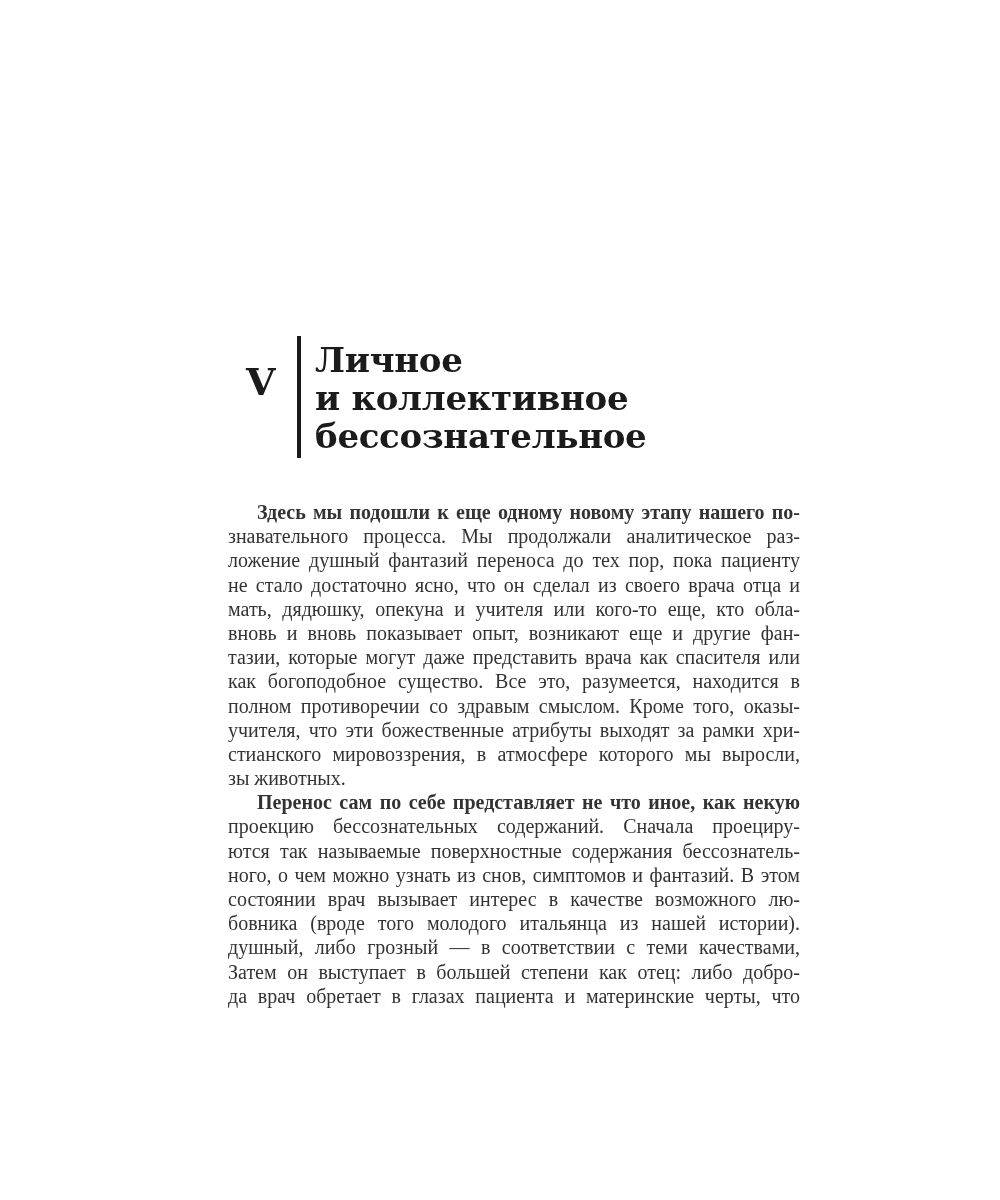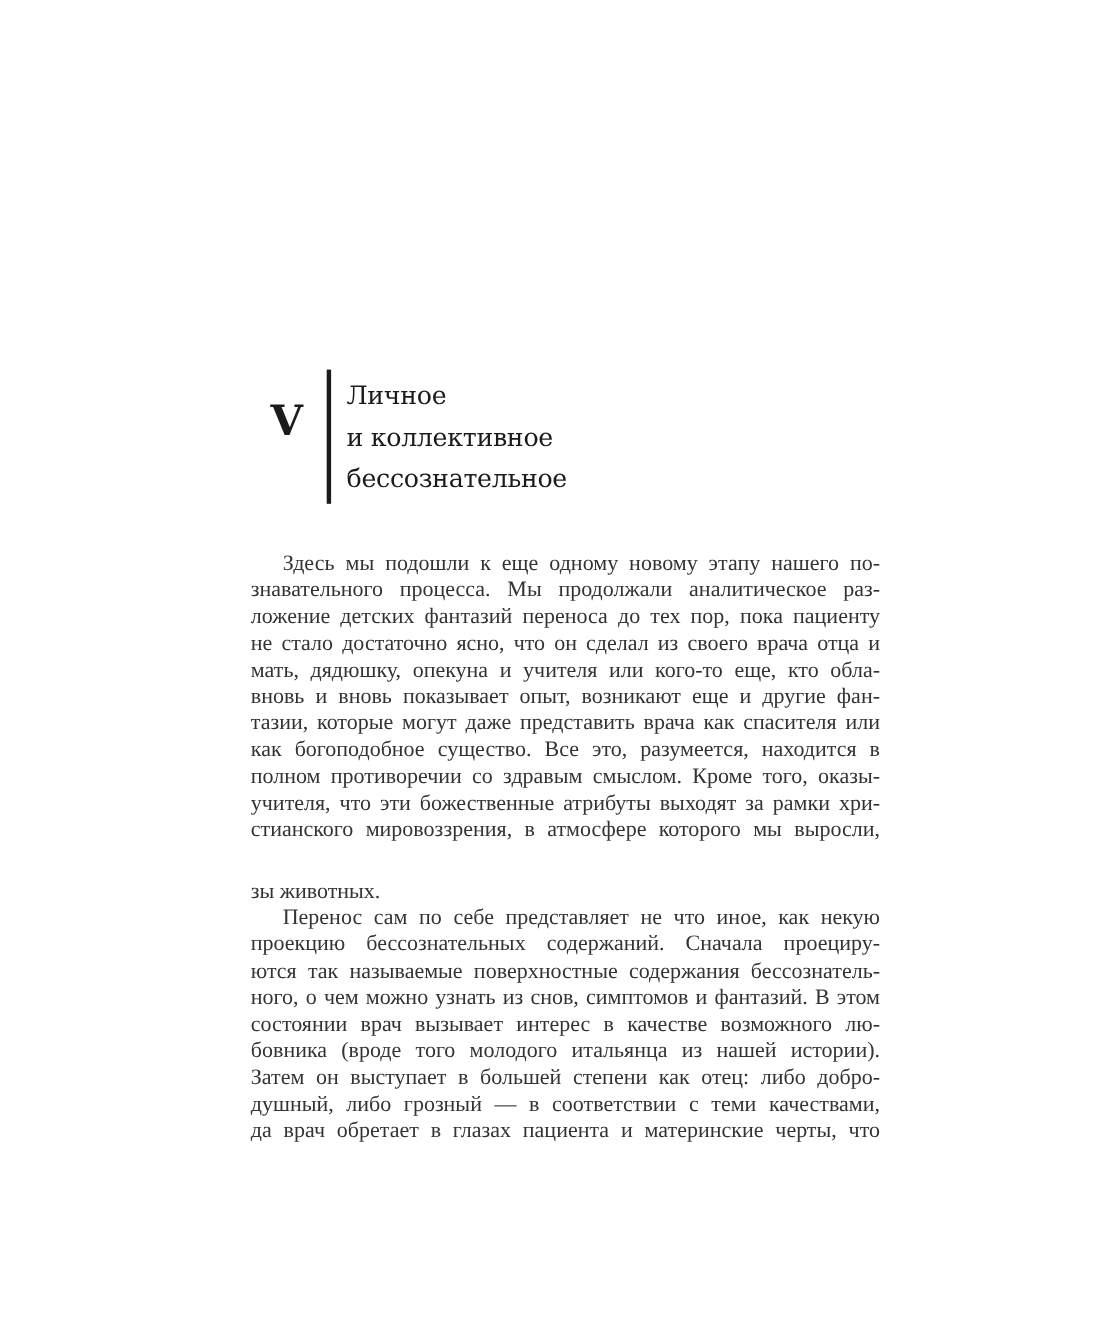--- a/index.html
+++ b/index.html
@@ -38,47 +38,46 @@
     top: 336px;
     width: 4px;
     height: 122px;
     background: var(--rule);
   }
   .chapter-title {
     position: absolute;
     left: 315px;
     top: 341px;
     font-family: "DejaVu Serif", serif;
-    font-weight: normal;
-    font-size: 23px;
+    font-weight: bold;
+    font-size: 34px;
     line-height: 38px;
     letter-spacing: -0.3px;
     color: var(--heading-text);
     white-space: nowrap;
   }
   .body-text {
     position: absolute;
     left: 228px;
     top: 500px;
     width: 572px;
     font-size: 20px;
     line-height: 24.2px;
     color: var(--body-text);
   }
   .line {
     text-align: justify;
     text-align-last: justify;
     height: 24.2px;
     overflow: visible;
   }
-  .line.indent { text-indent: 29px; }
+  .line.indent { text-indent: 29px; font-weight: bold; }
   .line.para-end {
     text-align: left;
     text-align-last: left;
-    margin-top: 32px;
   }
 </style>
 </head>
 <body>
 
 <div class="page">
 
   <div class="chapter-number">V</div>
 
   <div class="heading-rule"></div>
@@ -87,39 +86,39 @@
     <span>Личное</span><br>
     <span>и коллективное</span><br>
     <span>бессознательное</span>
   </h1>
 
   <main class="body-text">
 
     <section>
       <div class="line indent">Здесь мы подошли к еще одному новому этапу нашего по-</div>
       <div class="line">знавательного процесса. Мы продолжали аналитическое раз-</div>
-      <div class="line">ложение детских фантазий переноса до тех пор, пока пациенту</div>
+      <div class="line">ложение душный фантазий переноса до тех пор, пока пациенту</div>
       <div class="line">не стало достаточно ясно, что он сделал из своего врача отца и</div>
       <div class="line">мать, дядюшку, опекуна и учителя или кого-то еще, кто обла-</div>
       <div class="line">вновь и вновь показывает опыт, возникают еще и другие фан-</div>
       <div class="line">тазии, которые могут даже представить врача как спасителя или</div>
       <div class="line">как богоподобное существо. Все это, разумеется, находится в</div>
       <div class="line">полном противоречии со здравым смыслом. Кроме того, оказы-</div>
       <div class="line">учителя, что эти божественные атрибуты выходят за рамки хри-</div>
       <div class="line">стианского мировоззрения, в атмосфере которого мы выросли,</div>
       <div class="line para-end">зы животных.</div>
     </section>
 
     <section>
       <div class="line indent">Перенос сам по себе представляет не что иное, как некую</div>
       <div class="line">проекцию бессознательных содержаний. Сначала проециру-</div>
       <div class="line">ются так называемые поверхностные содержания бессознатель-</div>
       <div class="line">ного, о чем можно узнать из снов, симптомов и фантазий. В этом</div>
       <div class="line">состоянии врач вызывает интерес в качестве возможного лю-</div>
       <div class="line">бовника (вроде того молодого итальянца из нашей истории).</div>
+      <div class="line">душный, либо грозный — в соответствии с теми качествами,</div>
       <div class="line">Затем он выступает в большей степени как отец: либо добро-</div>
-      <div class="line">душный, либо грозный — в соответствии с теми качествами,</div>
       <div class="line">да врач обретает в глазах пациента и материнские черты, что</div>
     </section>
 
   </main>
 
 </div>
 
 </body></html>

